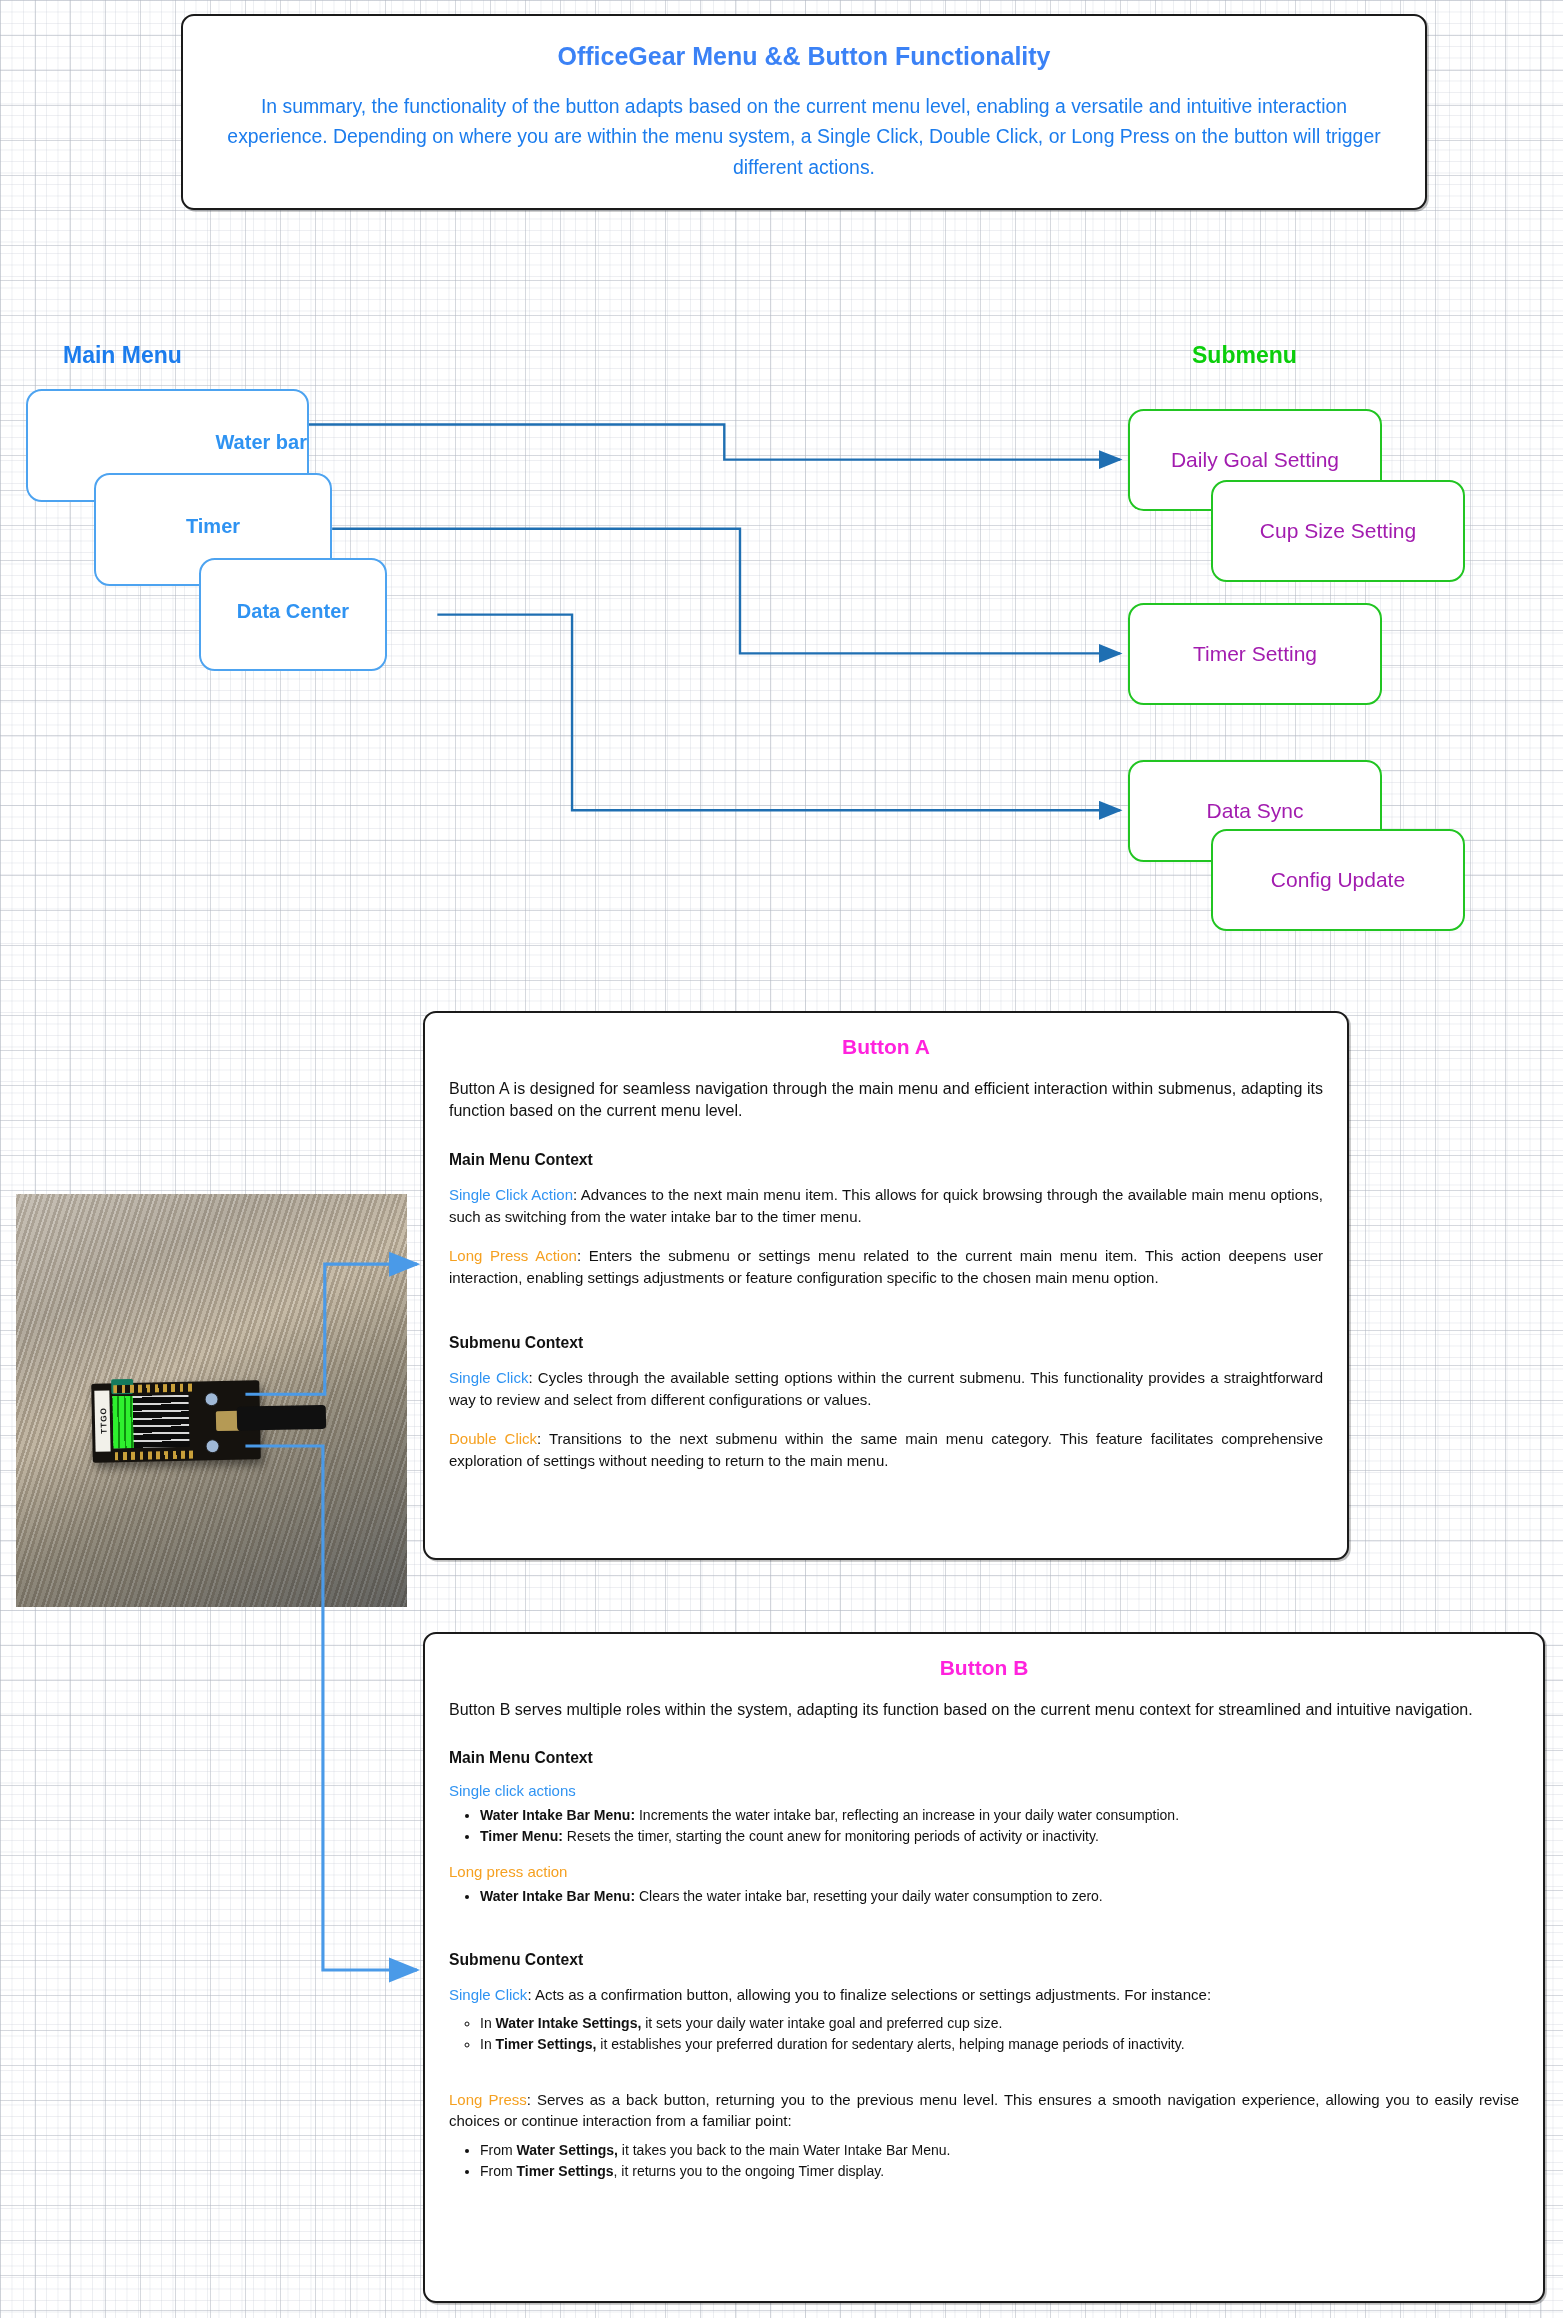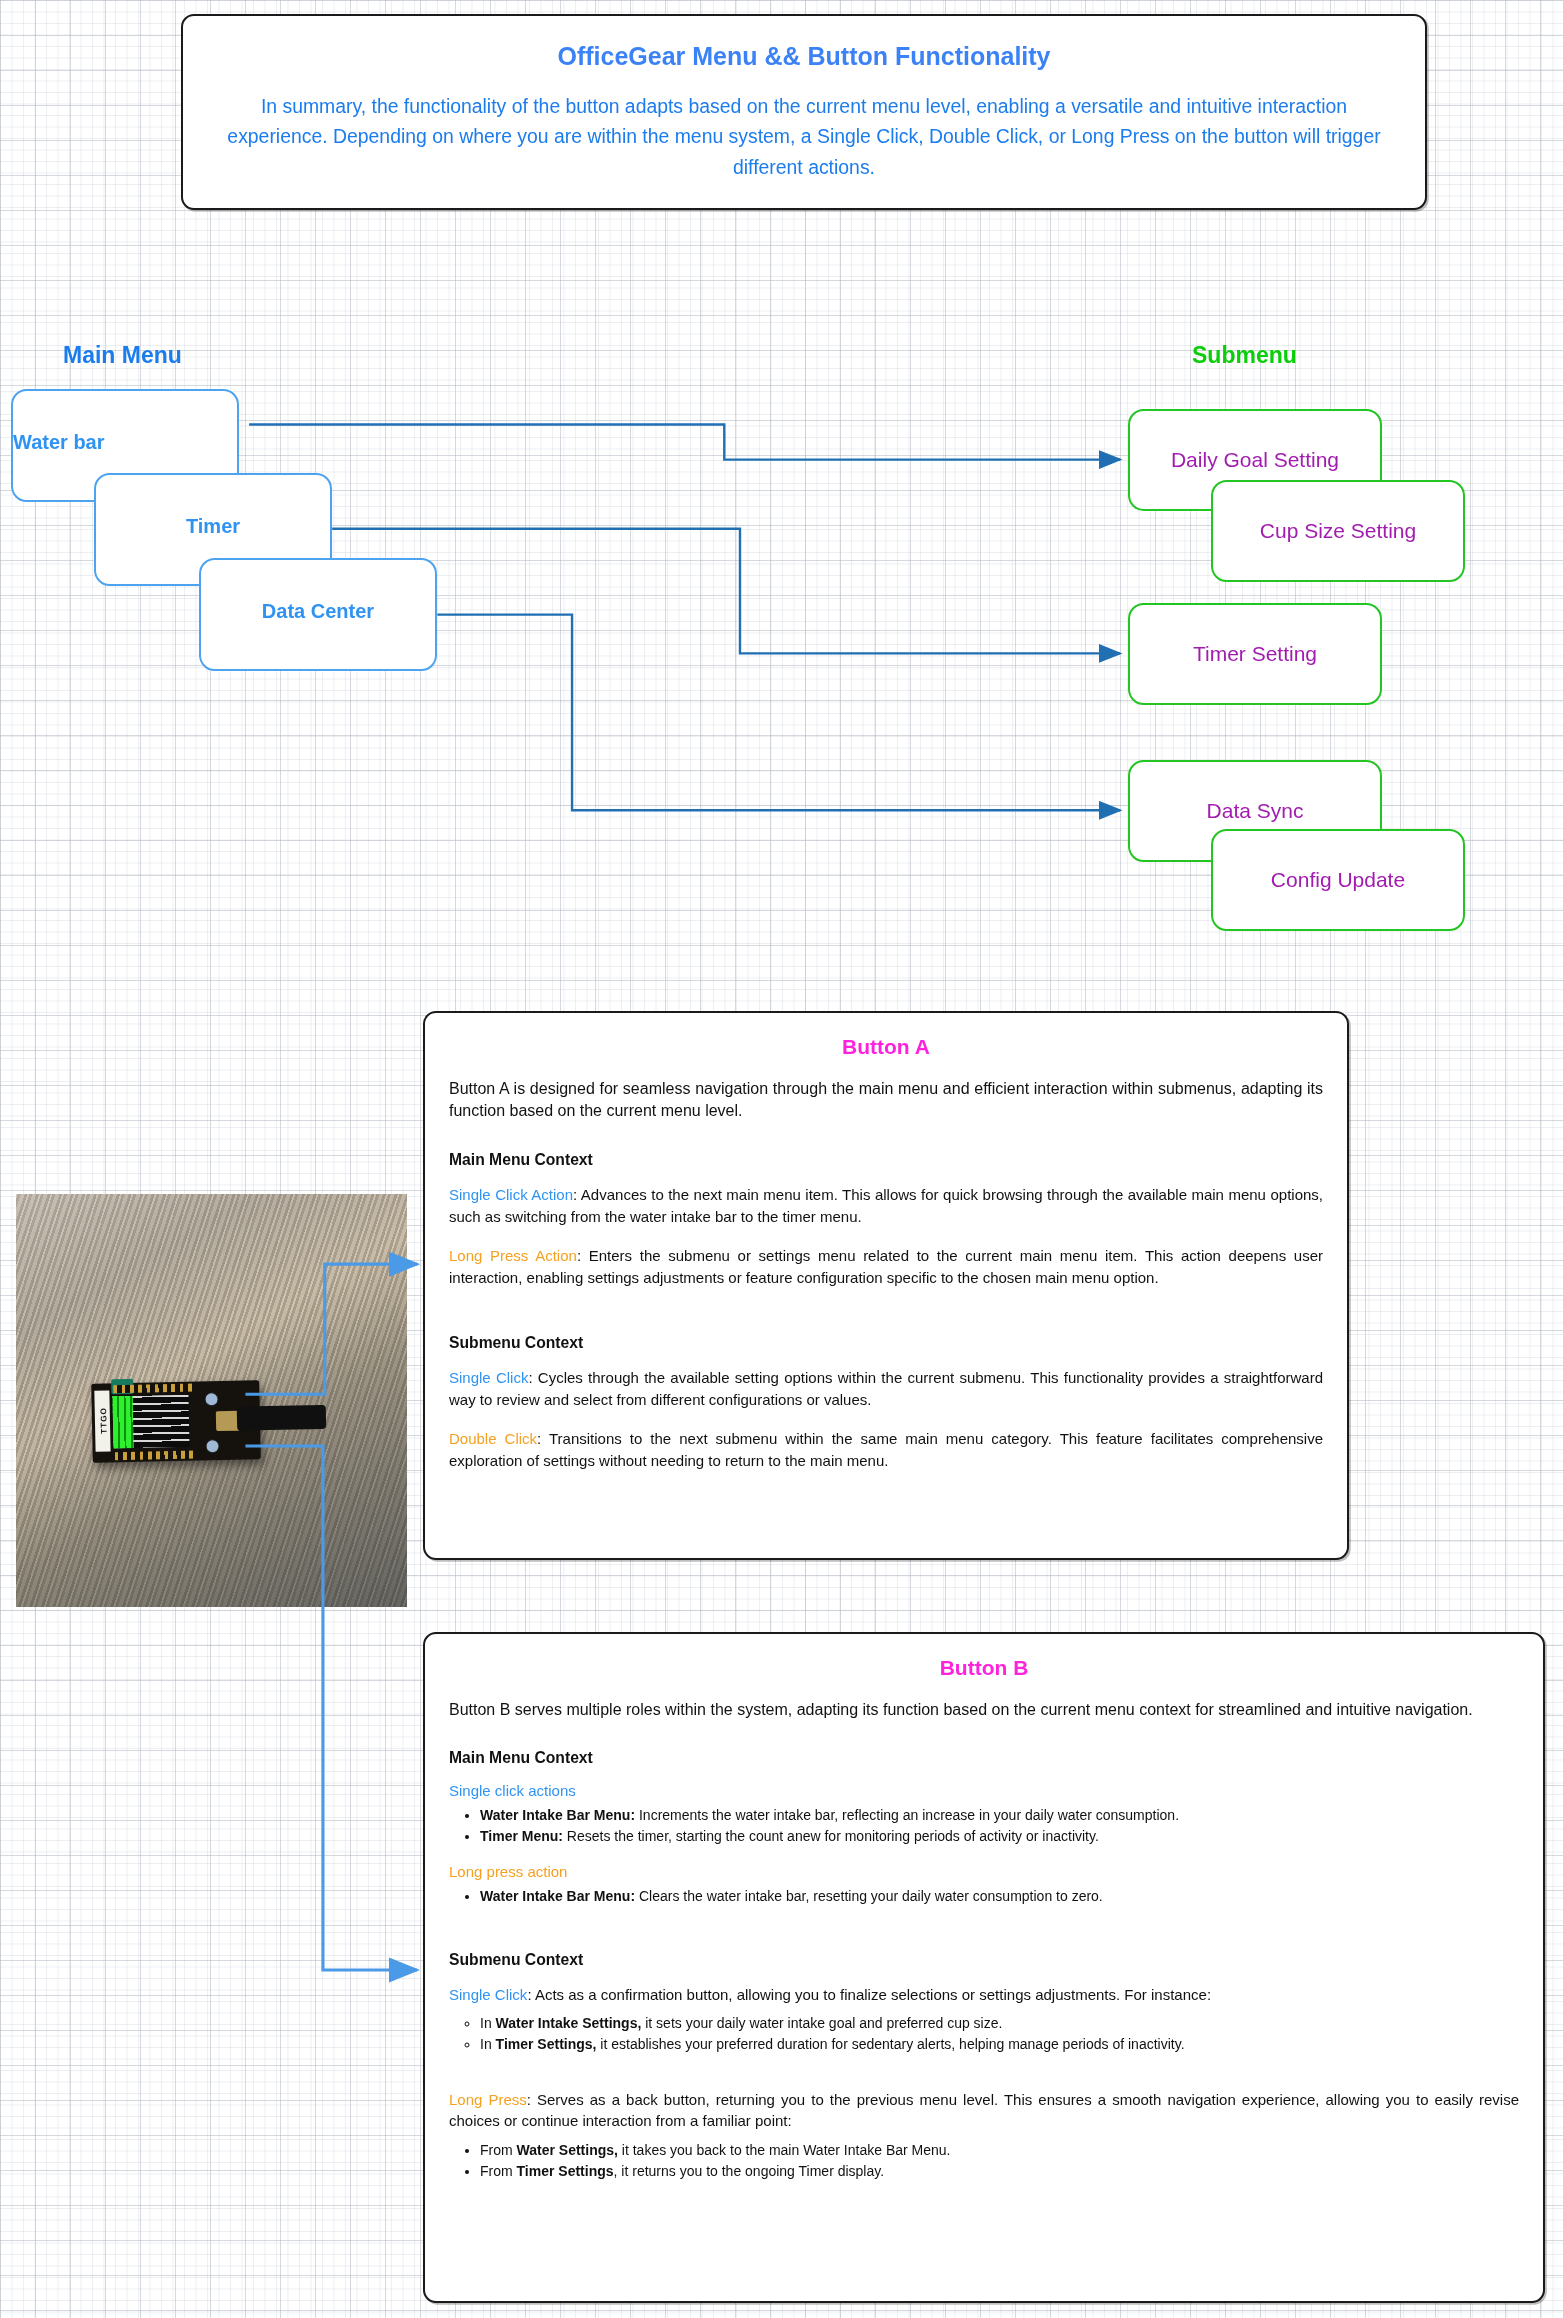--- a/index.html
+++ b/index.html
@@ -40,25 +40,25 @@
   
   .flow-box{
     background:#ffffff;box-sizing:border-box;
     display:flex;align-items:center;border-radius:15.7px;
   }
   .blue-box{border:2.3px solid #4da3f0;}
   .blue-box span{color:#2f93f2;font-weight:bold;font-size:20px;}
   .green-box{border:2.6px solid #22c522;}
   .green-box span{color:#a21caf;font-size:21px;}
 
-  #box-water{left:11px;top:389px;width:228px;height:113px;z-index:5;justify-content:flex-start;}
+  #box-water{left:26px;top:389px;width:283px;height:113px;z-index:5;justify-content:flex-end;}
   #box-water span{padding-bottom:5.5px;}
   #box-timer{left:94px;top:473px;width:238px;height:113px;z-index:6;justify-content:center;}
   #box-timer span{padding-bottom:5.5px;}
-  #box-data{left:199px;top:558px;width:238px;height:113px;z-index:7;justify-content:center;}
+  #box-data{left:199px;top:558px;width:188px;height:113px;z-index:7;justify-content:center;}
   #box-data span{padding-bottom:5.5px;}
 
   #box-daily{left:1128px;top:409px;width:254px;height:102px;z-index:5;justify-content:center;}
   #box-cup{left:1211px;top:480px;width:254px;height:102px;z-index:6;justify-content:center;}
   #box-timerset{left:1128px;top:603px;width:254px;height:102px;z-index:5;justify-content:center;}
   #box-sync{left:1128px;top:760px;width:254px;height:102px;z-index:5;justify-content:center;}
   #box-config{left:1211px;top:829px;width:254px;height:102px;z-index:6;justify-content:center;}
 
   
   #connectors{left:0;top:0;width:1563px;height:2318px;pointer-events:none;z-index:2;}

